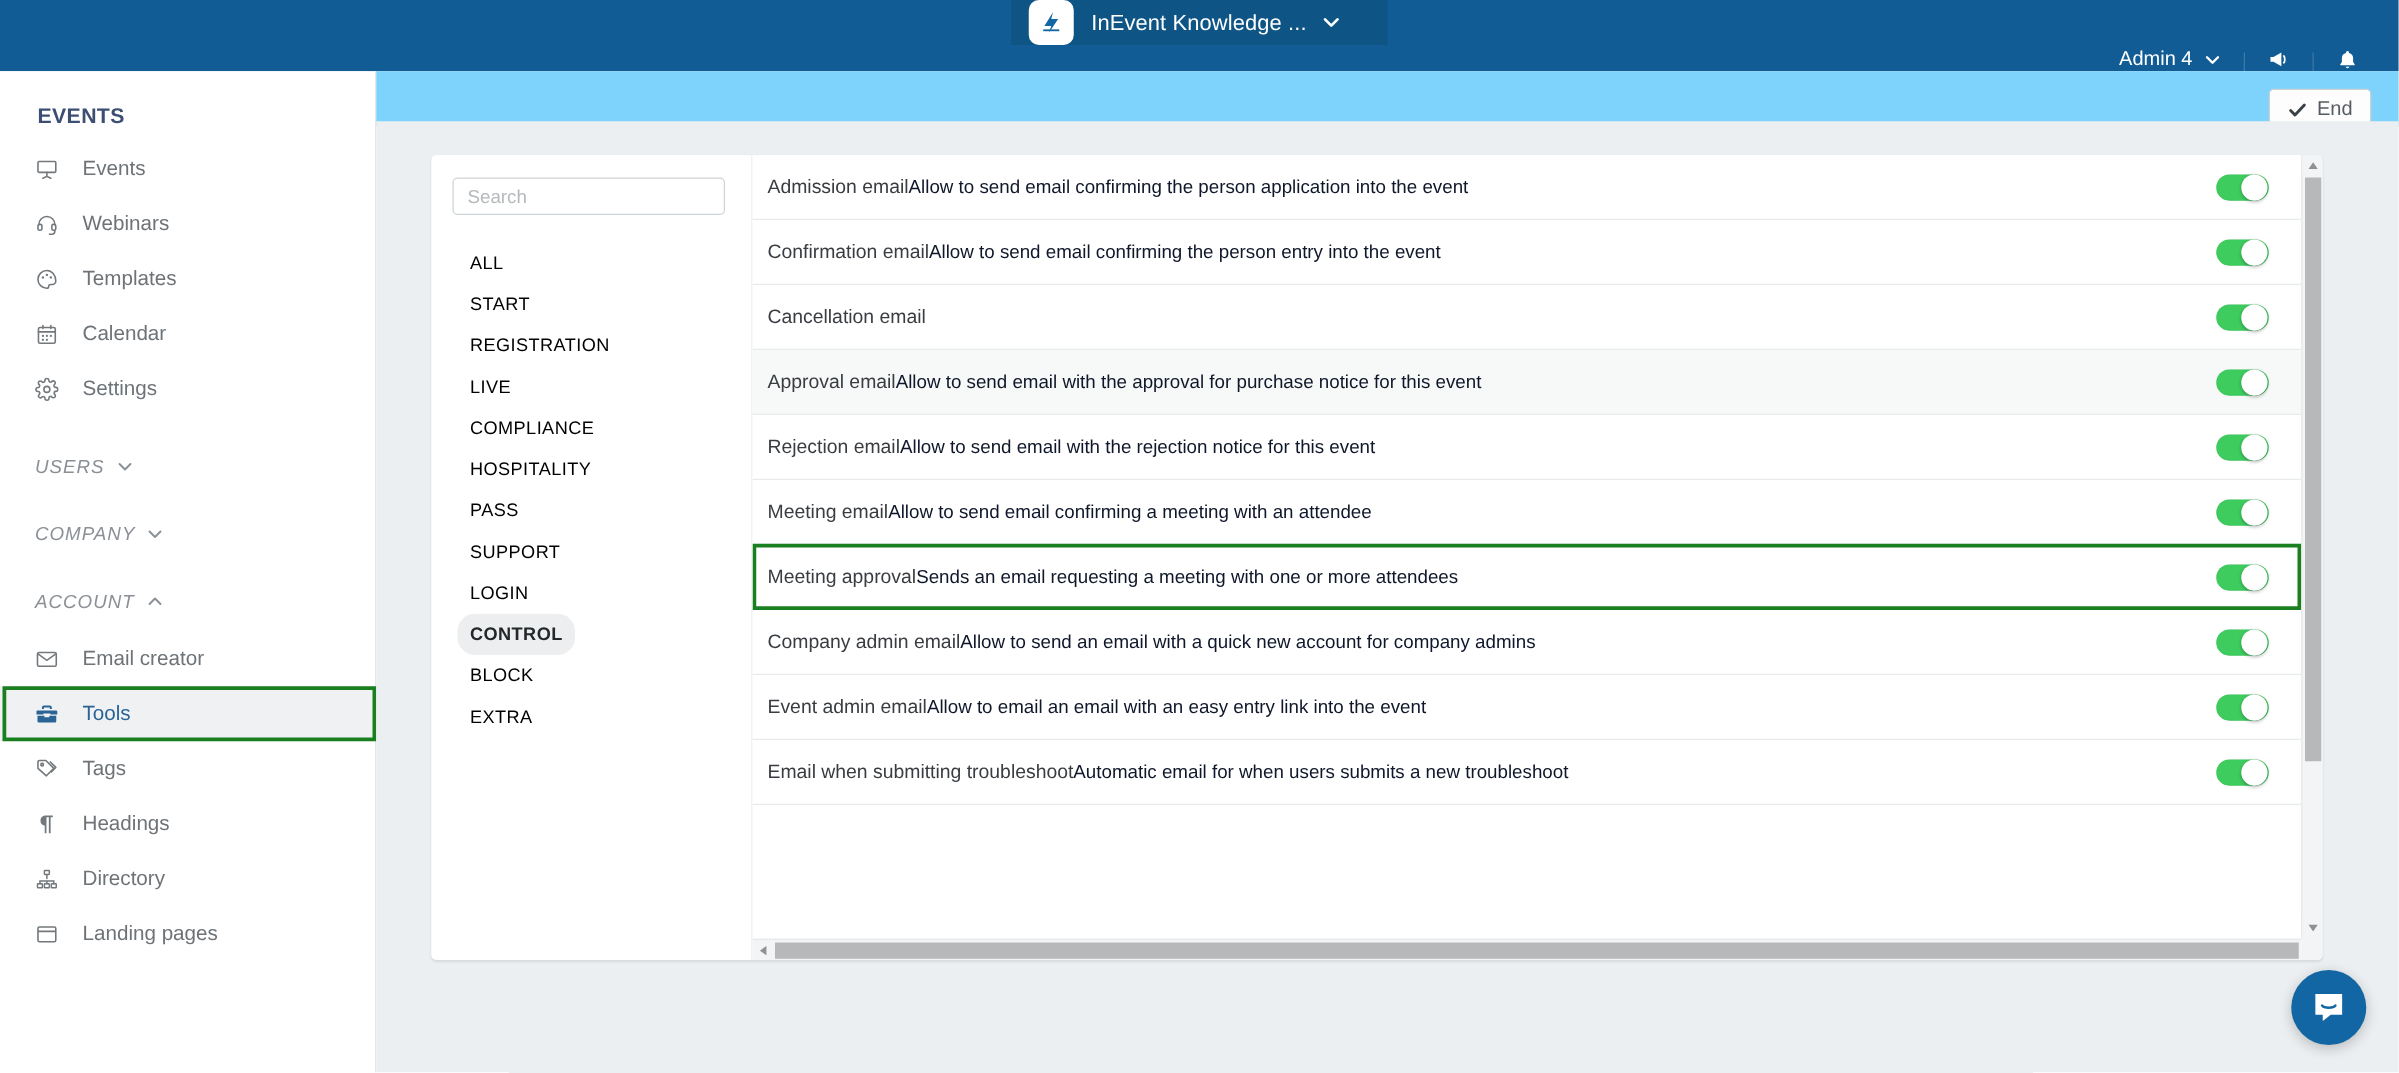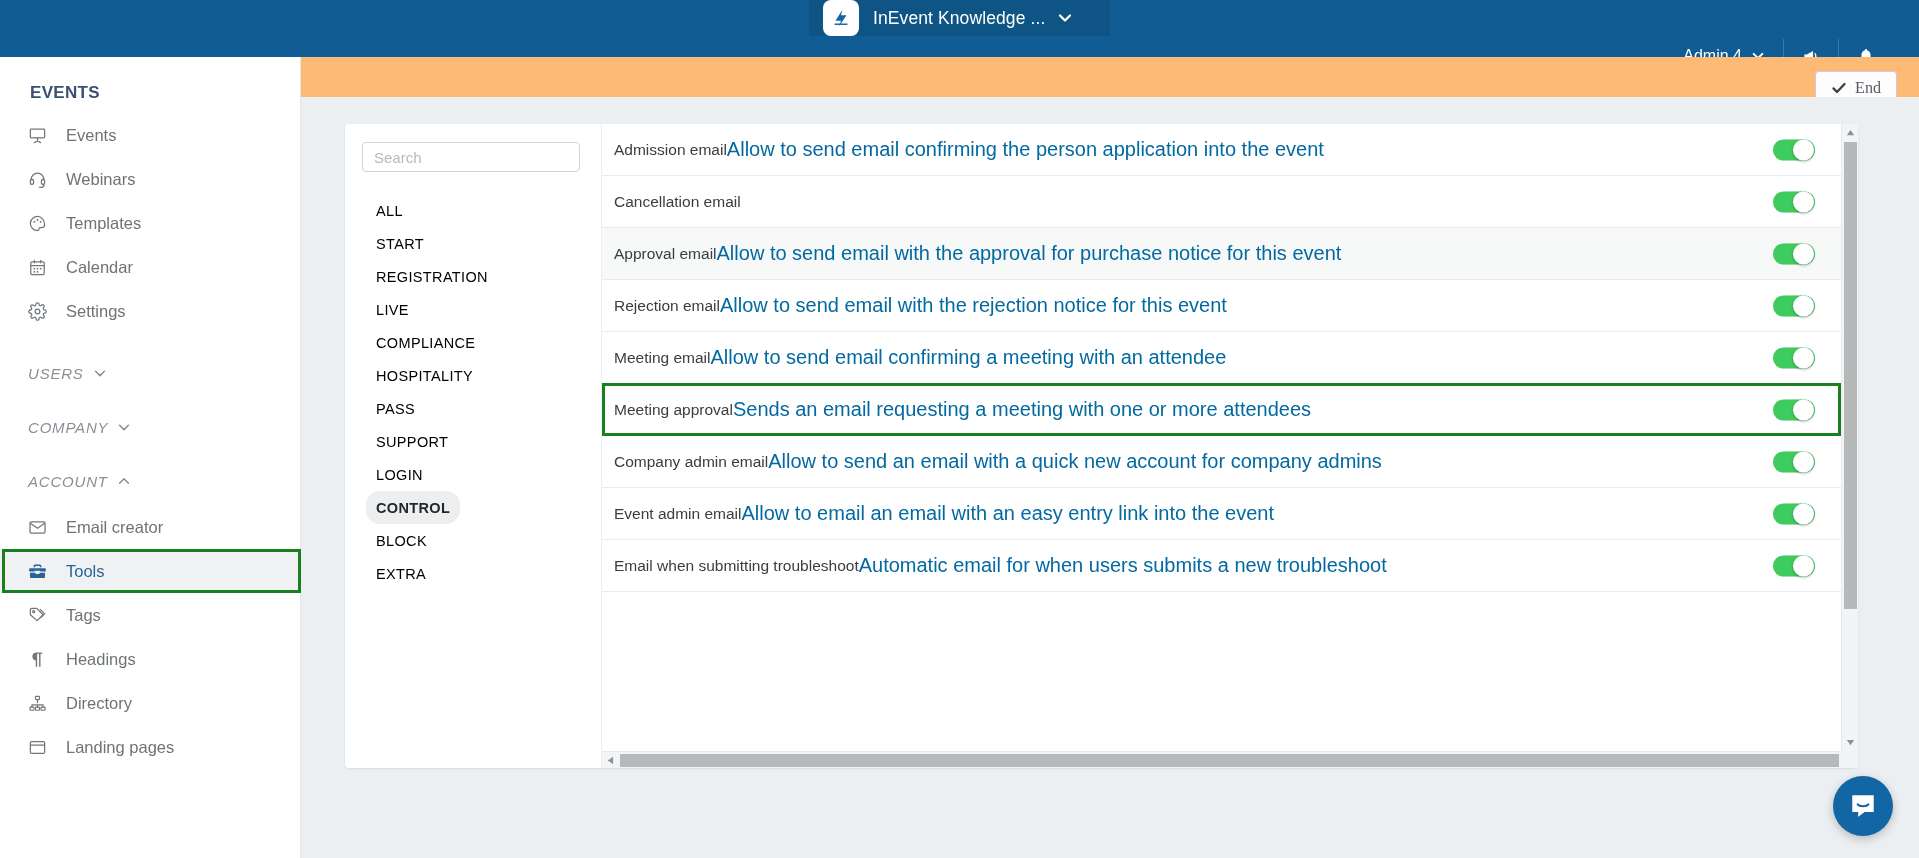--- a/index.html
+++ b/index.html
@@ -25,22 +25,22 @@
     display: flex; align-items: center; justify-content: center;
     flex: 0 0 auto;
   }
   .logo-mark { display:block; }
   .org-name {
     color: #ffffff; font-size: 17.5px; margin-left: 14px;
     white-space: nowrap; letter-spacing: .1px;
   }
   .org-caret { margin-left: 12px; display: flex; align-items: center; }
   .topbar-right {
-    margin-left: auto; display: flex; align-items: center; height: 40px;
-    padding-right: 30px;
+    margin-left: auto; display: flex; align-items: flex-end; height: 40px;
+    padding-right: 18px;
   }
   .admin-name { color: #ffffff; font-size: 16px; }
   .admin-caret { margin-left: 9px; display:flex; align-items:center; }
   .tb-div { width: 1px; height: 34px; background: rgba(255,255,255,.18); margin: 0 4px; }
   .tb-icon {
     width: 46px; height: 57px; display: flex; align-items: center; justify-content: center;
     color: #ffffff;
   }
   .admin-block { display:flex; align-items:center; padding: 0 14px 0 8px; height:57px; }
 
@@ -70,22 +70,21 @@
     display: flex; align-items: center; padding-left: 28px;
     color: #8a9096; font-size: 15px; letter-spacing: .8px;
     height: 28px; margin-top: 26px; font-style: italic;
   }
   .group-head .gcaret { margin-left: 9px; display:flex; align-items:center; }
   .gap-sm { height: 10px; }
 
   
   .subheader {
     position: absolute; top: 57px; left: 301px; width: 1618px; height: 44px;
-    background: #fdba74;
-    font-family: Liberation Serif, serif;
+    background: #7dd3fc;
   }
   .end-btn {
     position: absolute; right: 22px; top: 14px;
     height: 34px; min-width: 82px; padding: 0 14px;
     background: #fdfdfd; border: 1px solid #ccd0d4; border-radius: 4px;
     display: flex; align-items: center; justify-content: center;
     color: #555b60; font-size: 16px;
   }
   .end-btn .chk { margin-right: 8px; color: #333a40; display:flex; }
 
@@ -123,21 +122,21 @@
     overflow: hidden;
   }
   .row {
     height: 52px; border-bottom: 1px solid #e8eaec;
     display: flex; align-items: center; padding: 0 0 0 12px;
     position: relative; background: #ffffff;
   }
   .row.hovered { background: #f7f8f8; }
   .row-texts { display: flex; flex-direction: row; justify-content: center; }
   .row-title { color: #393d41; font-size: 15.5px; line-height: 19px; }
-  .row-desc  { color: #0369a1; font-size: 20px; line-height: 19px; white-space: nowrap; }
+  .row-desc  { color: #0f172a; font-size: 15px; line-height: 19px; white-space: nowrap; }
   .row-toggle { position: absolute; right: 26px; top: 50%; transform: translateY(-50%); }
   .toggle {
     width: 42px; height: 21px; border-radius: 11px; background: #3ecc5f;
     position: relative; box-shadow: inset 0 0 1px rgba(0,0,0,.12);
   }
   .toggle .knob {
     position: absolute; right: 1px; top: 0px; width: 21px; height: 21px;
     border-radius: 50%; background: #ffffff;
     box-shadow: 0 1px 3px rgba(0,0,0,.32);
   }
@@ -453,20 +452,31 @@
               <div class="row-desc">Allow to send email confirming the person application into the event</div>
             </div>
             <div class="row-toggle">
               <div class="toggle" style="background: rgb(62, 204, 95);">
                 <div class="knob"></div>
               </div>
             </div>
           </div>
           <div class="row">
             <div class="row-texts">
+              <div class="row-title">Confirmation email</div>
+              <div class="row-desc">Allow to send email confirming the person entry into the event</div>
+            </div>
+            <div class="row-toggle">
+              <div class="toggle" style="background: rgb(62, 204, 95);">
+                <div class="knob"></div>
+              </div>
+            </div>
+          </div>
+          <div class="row">
+            <div class="row-texts">
               <div class="row-title">Cancellation email</div>
             </div>
             <div class="row-toggle">
               <div class="toggle" style="background: rgb(62, 204, 95);">
                 <div class="knob"></div>
               </div>
             </div>
           </div>
           <div class="row hovered">
             <div class="row-texts">

